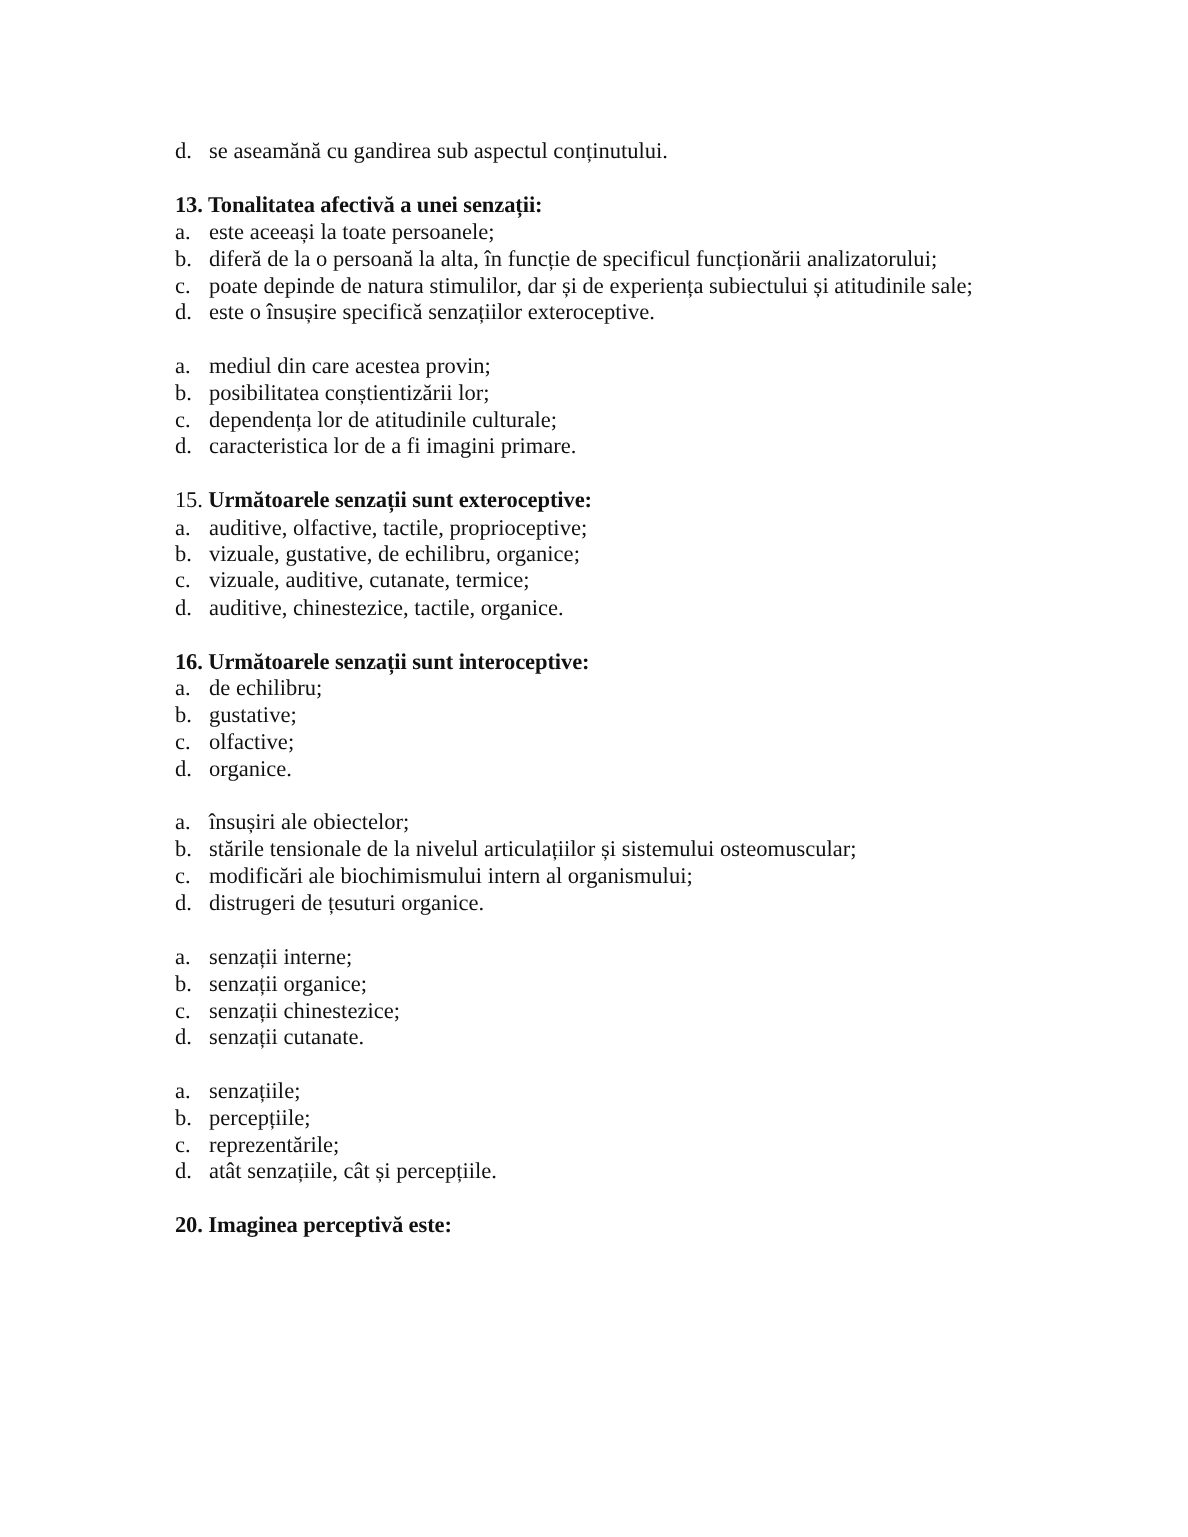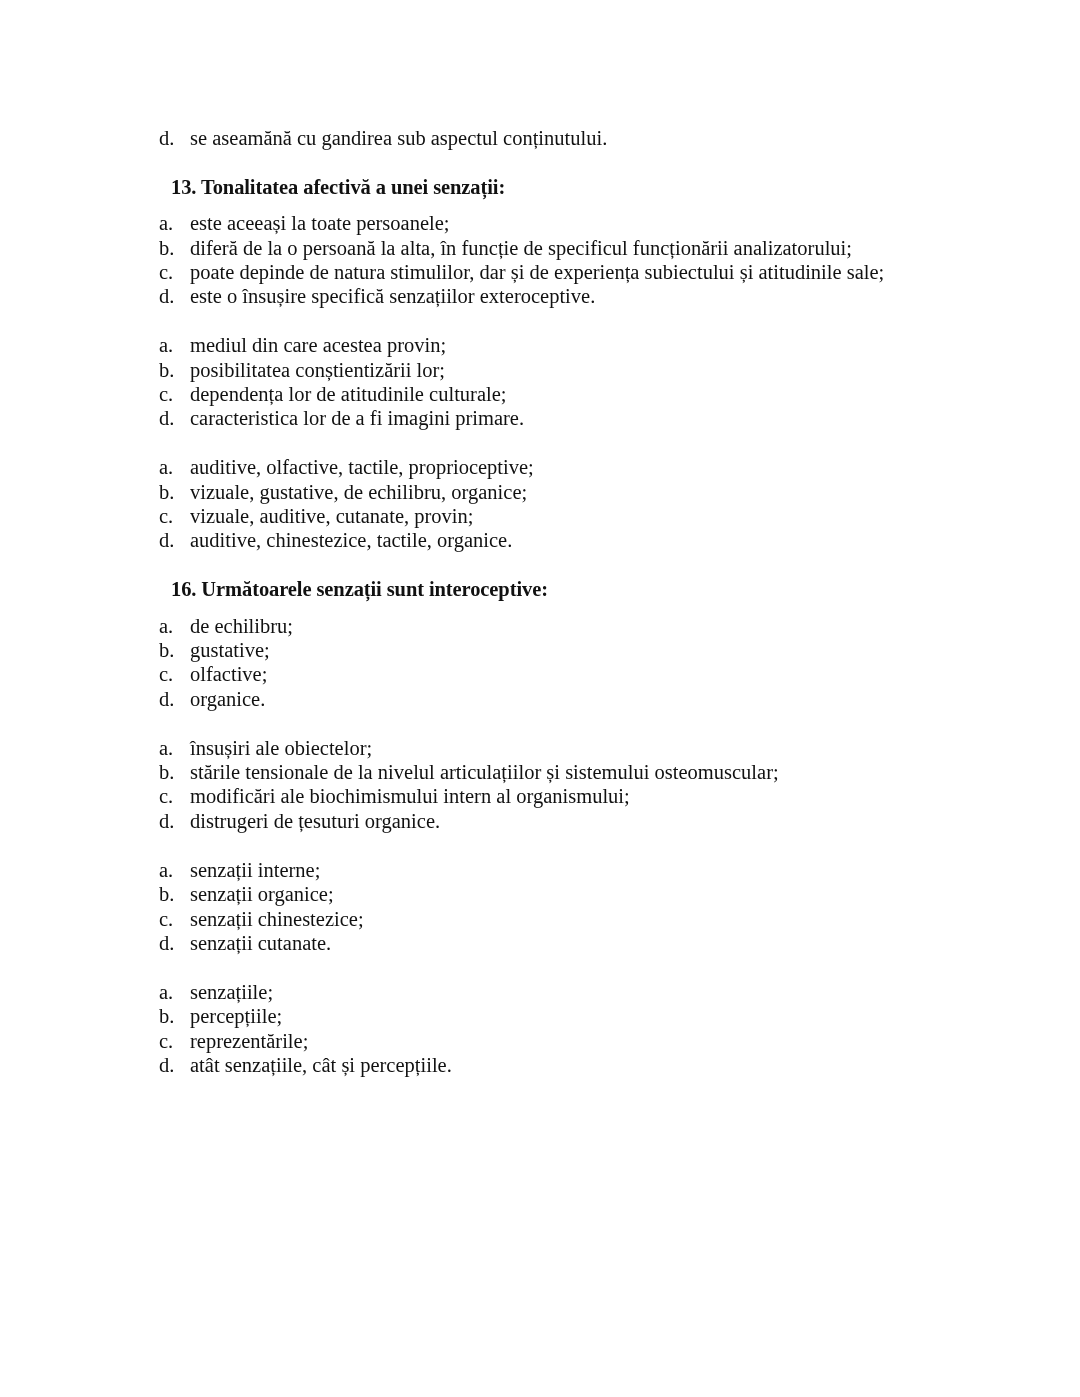--- a/index.html
+++ b/index.html
@@ -21,21 +21,21 @@
       top: 126px;
       width: 800px;
       font-size: 20.5px;
       line-height: 24.4px;
     }
     .block {
       margin: 0 0 24.4px 0;
     }
     .qtitle {
       font-weight: bold;
-      margin: 12px;
+      margin: 0;
       padding-right: 80px;
       letter-spacing: -0.1px;
     }
     .qtitle .num-normal {
       font-weight: normal;
     }
     .qtitle .num { }
     .opt {
       display: flex;
       margin: 0;
@@ -97,31 +97,35 @@
         <span class="lbl">c.</span>
         <span class="txt">dependența lor de atitudinile culturale;</span>
       </div>
     <div class="opt">
         <span class="lbl">d.</span>
         <span class="txt">caracteristica lor de a fi imagini primare.</span>
       </div>
   </div>
 
   <div class="block">
+    <p class="qtitle">
+      <span class="num-normal">15.</span>
+      <span>Următoarele senzații sunt exteroceptive:</span>
+    </p>
     <div class="opt">
         <span class="lbl">a.</span>
         <span class="txt">auditive, olfactive, tactile, proprioceptive;</span>
       </div>
     <div class="opt">
         <span class="lbl">b.</span>
         <span class="txt">vizuale, gustative, de echilibru, organice;</span>
       </div>
     <div class="opt">
         <span class="lbl">c.</span>
-        <span class="txt">vizuale, auditive, cutanate, provin;</span>
+        <span class="txt">vizuale, auditive, cutanate, termice;</span>
       </div>
     <div class="opt">
         <span class="lbl">d.</span>
         <span class="txt">auditive, chinestezice, tactile, organice.</span>
       </div>
   </div>
 
   <div class="block">
     <p class="qtitle">
       <span class="num">16.</span>
@@ -195,14 +199,20 @@
     <div class="opt">
         <span class="lbl">c.</span>
         <span class="txt">reprezentările;</span>
       </div>
     <div class="opt">
         <span class="lbl">d.</span>
         <span class="txt">atât senzațiile, cât și percepțiile.</span>
       </div>
   </div>
 
+  <div class="block">
+    <p class="qtitle">
+      <span class="num">20.</span>
+      <span>Imaginea perceptivă este:</span>
+    </p>
+  </div>
 
 </div>
 
 </body></html>

